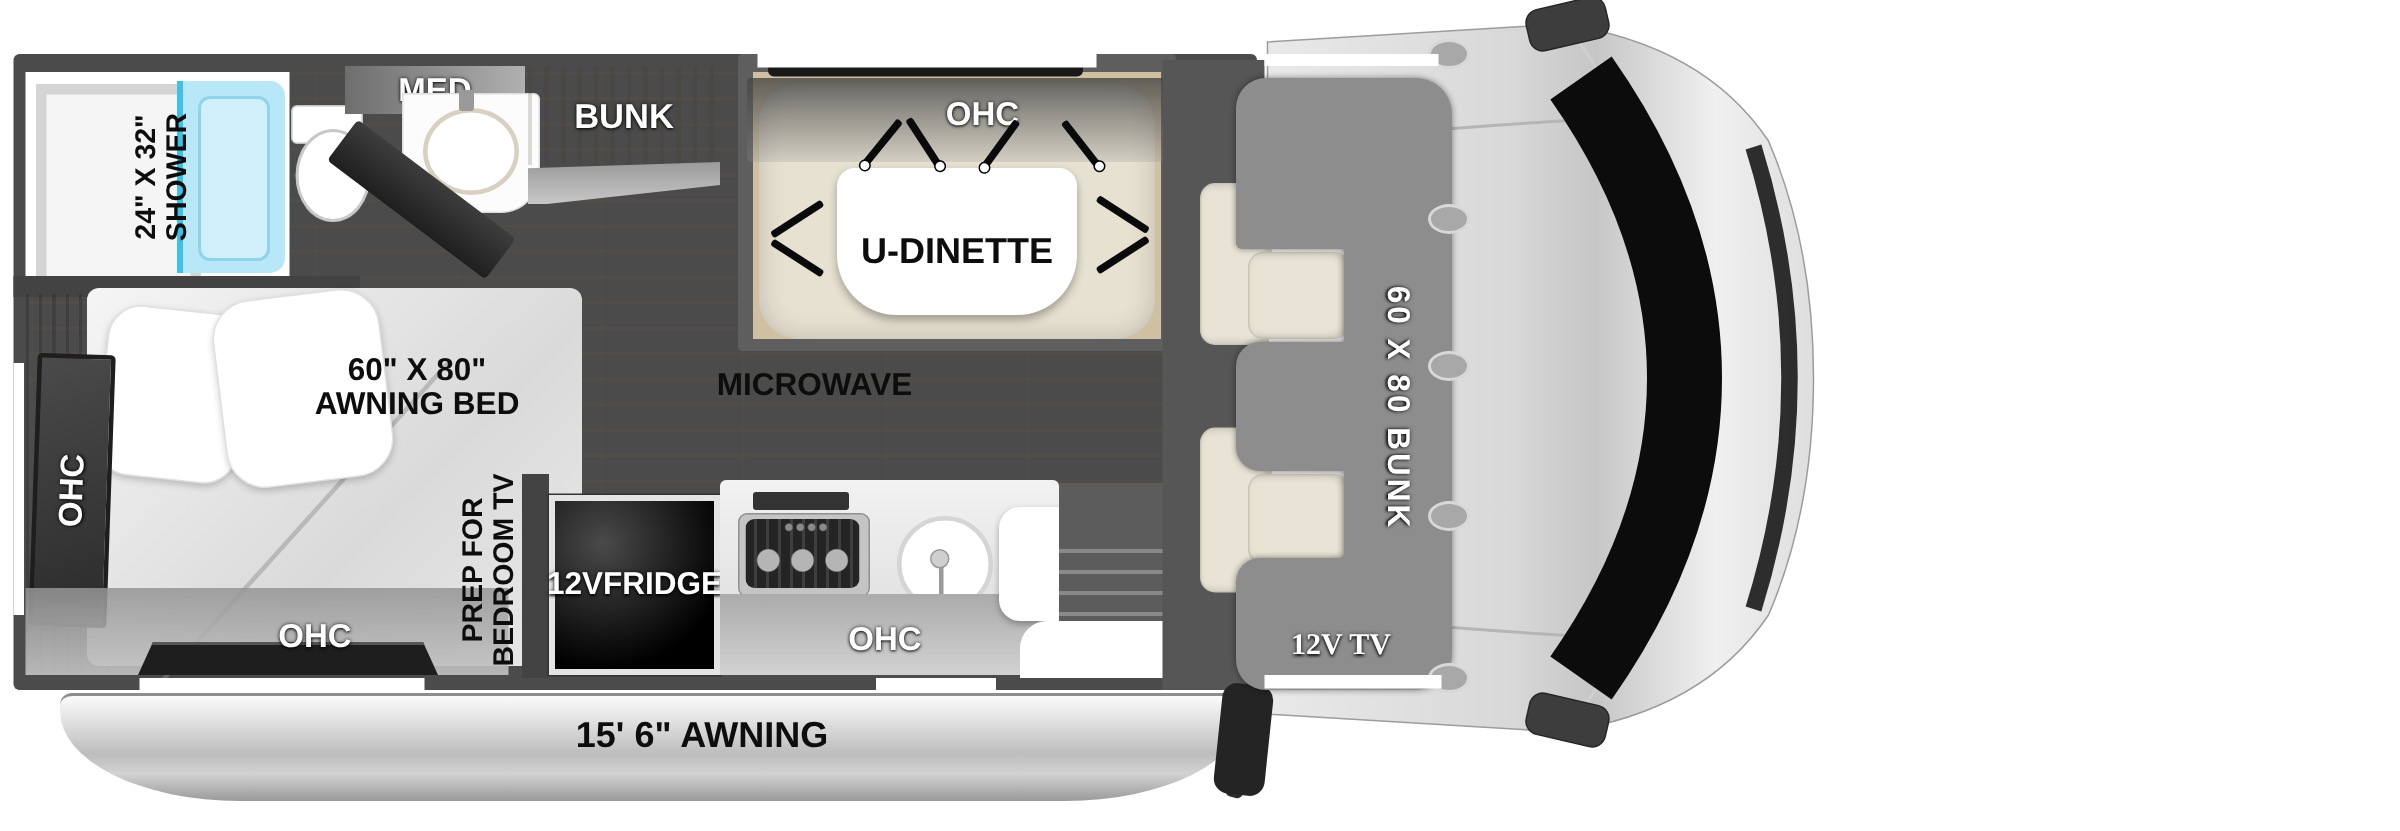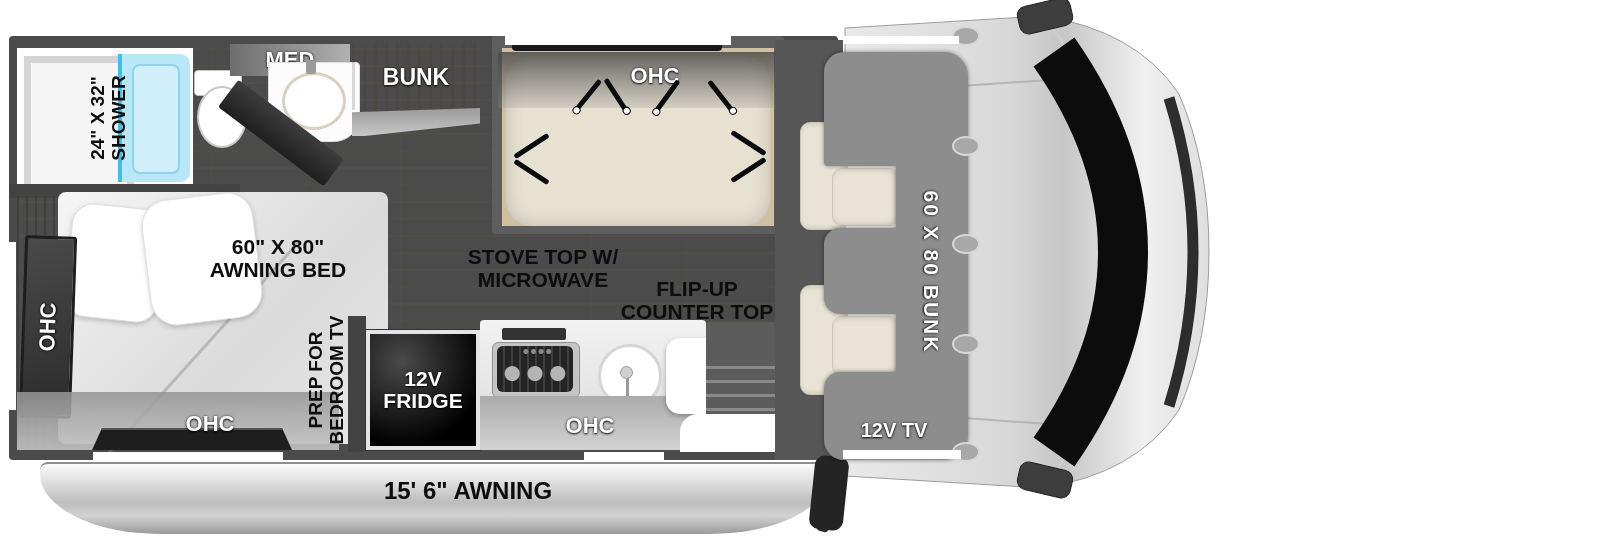--- a/index.html
+++ b/index.html
@@ -90,21 +90,21 @@
     background:linear-gradient(180deg,rgba(148,148,148,.85),rgba(195,195,195,.9));}
   .rear-ohc-label{left:180px;top:412px;width:60px;height:24px;font-size:22px;}
   .tv-tray{left:92px;top:428px;width:200px;height:20px;background:#1e1e1e;
     clip-path:polygon(5% 0,95% 0,100% 100%,0 100%);border-top:2px solid #555;}
   .prep-label{left:262px;top:357px;width:134px;height:46px;font-size:19px;transform:rotate(-90deg);}
 
   
   .kitchen-wall{left:348px;top:316px;width:18px;height:136px;background:#434343;}
   .fridge{left:366px;top:330px;width:114px;height:120px;border:4px solid #e4e4e4;outline:1px solid #333;
     background:radial-gradient(circle at 30% 25%,#4a4a4a,#000 75%);
-    font-size:21px;display:flex;flex-direction:column;justify-content:center;align-items:center;box-sizing:border-box;}
+    font-size:21px;display:flex;flex-direction:row;justify-content:center;align-items:center;box-sizing:border-box;}
   .counter{left:480px;top:320px;width:226px;height:130px;border-radius:4px;
     background:linear-gradient(180deg,#f2f2f2,#d9d9d9);}
   .vent{left:502px;top:328px;width:64px;height:12px;background:#333;border-radius:2px;}
   .stove{left:492px;top:342px;width:86px;height:54px;background:#c4c4c4;border:1px solid #909090;border-radius:6px;}
   .grate{left:497px;top:346px;width:76px;height:46px;background:#242424;border-radius:6px;
     background-image:
       radial-gradient(circle at 20% 60%,#b5b5b5 0 7px,transparent 8px),
       radial-gradient(circle at 50% 60%,#b5b5b5 0 7px,transparent 8px),
       radial-gradient(circle at 80% 60%,#b5b5b5 0 7px,transparent 8px),
       radial-gradient(circle at 38% 12%,#8a8a8a 0 2px,transparent 3px),
@@ -126,21 +126,21 @@
   .entry-floor{left:680px;top:414px;width:118px;height:38px;background:#fff;border-radius:18px 2px 0 0;}
 
   
   .cab-rear-band{left:775px;top:40px;width:68px;height:420px;background:#565656;}
   .cab-svg{left:770px;top:0;width:450px;height:554px;}
   .wheel{left:812px;top:456px;width:34px;height:74px;background:#242424;border-radius:10px;transform:rotate(6deg);}
   .seat{background:#e8e3d4;border:1px solid #c9c4b4;border-radius:10px;box-shadow:inset -3px 0 6px rgba(0,0,0,.18);}
   .bunk-wrap{left:824px;top:52px;width:144px;height:408px;filter:drop-shadow(0 0 2px rgba(0,0,0,.45));}
   .bunk-piece{position:absolute;background:#8d8d8d;}
   .bunk-label{left:796px;top:252px;width:270px;height:40px;font-size:21px;letter-spacing:2px;transform:rotate(90deg);}
-  .bunk-tv-label{left:844px;top:420px;width:100px;height:26px;font-size:20px;}
+  .bunk-tv-label{left:844px;top:420px;width:100px;height:26px;font-size:20px;font-family:Liberation Serif, serif;}
   .rivet{left:952px;width:24px;height:16px;background:#a8a8a8;border:2px solid #d8d8d8;border-radius:50%;}
 </style>
 </head>
 <body>
 
 <div class="stage">
 
   <div class="abs awning"></div>
   <div class="abs awning-cap"></div>
   <div class="abs awning-label lbl">15' 6" AWNING</div>
@@ -170,38 +170,36 @@
   </div>
   <div class="abs ward-shelf"></div>
   <div class="abs bed-top-wall"></div>
   <div class="abs bed-top-corner"></div>
 
   <div class="abs slide-frame"></div>
   <div class="abs slide-floor"></div>
   <div class="abs slide-window"></div>
   <div class="abs bench"></div>
   <div class="abs ohc-overlay"></div>
+  <div class="abs dinette-table lbl">
+    <span>U-DINETTE</span>
+  </div>
   <div class="abs dinette-ohc-label wlbl">OHC</div>
 
   <div class="abs strap dot" style="left:585px;top:76px;transform:rotate(39deg);"></div>
   <div class="abs strap dot" style="left:614px;top:76px;transform:rotate(-33deg);"></div>
   <div class="abs strap dot" style="left:664px;top:77px;transform:rotate(36deg);"></div>
   <div class="abs strap dot" style="left:719px;top:77px;transform:rotate(-38deg);"></div>
   <div class="abs strap" style="left:529px;top:126px;transform:rotate(57deg);"></div>
   <div class="abs strap" style="left:529px;top:152px;transform:rotate(-57deg);"></div>
   <div class="abs strap" style="left:746px;top:123px;transform:rotate(-57deg);"></div>
   <div class="abs strap" style="left:746px;top:150px;transform:rotate(57deg);"></div>
 
   <div class="abs stove-label lbl">
-    <div>STOVE TOP W/</div>
     <div>MICROWAVE</div>
-  </div>
-  <div class="abs flip-label lbl">
-    <div>FLIP-UP</div>
-    <div>COUNTER TOP</div>
   </div>
 
   <div class="abs bed-cab-band"></div>
   <div class="abs win" style="left:9px;top:242px;width:7px;height:168px;"></div>
   <div class="abs bed"></div>
   <div class="abs bed-fold"></div>
   <div class="abs pillow pillow1"></div>
   <div class="abs pillow pillow2"></div>
   <div class="abs bed-label lbl">
     <div>60" X 80"</div>

